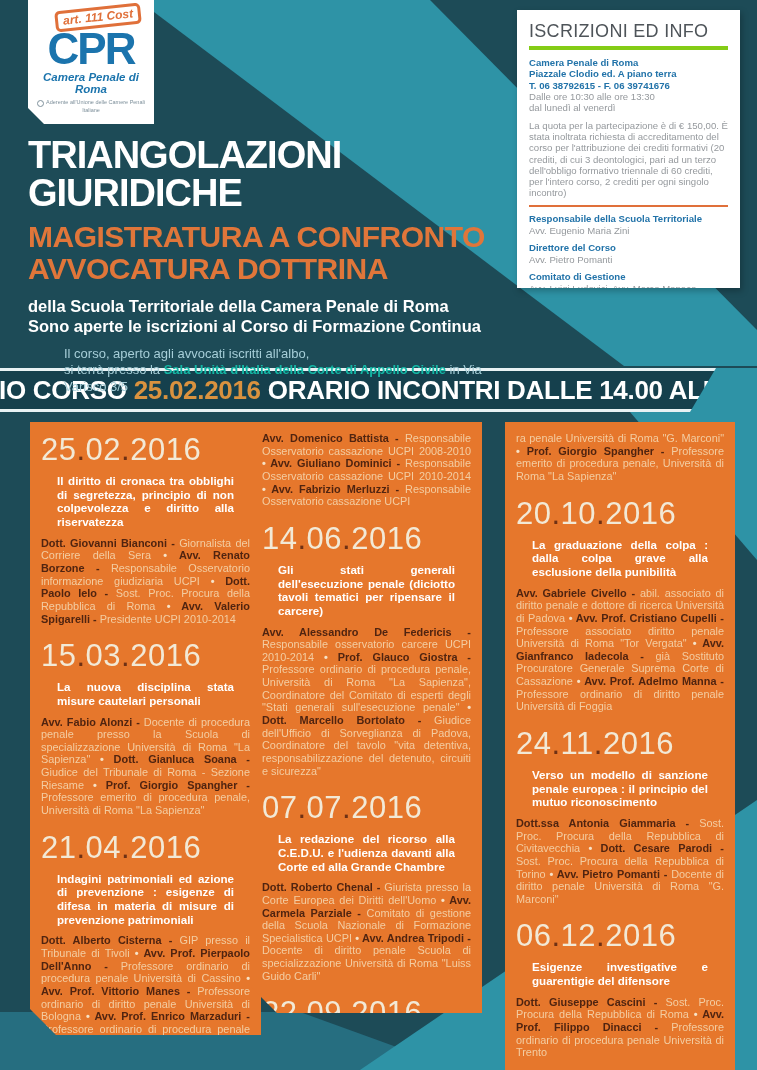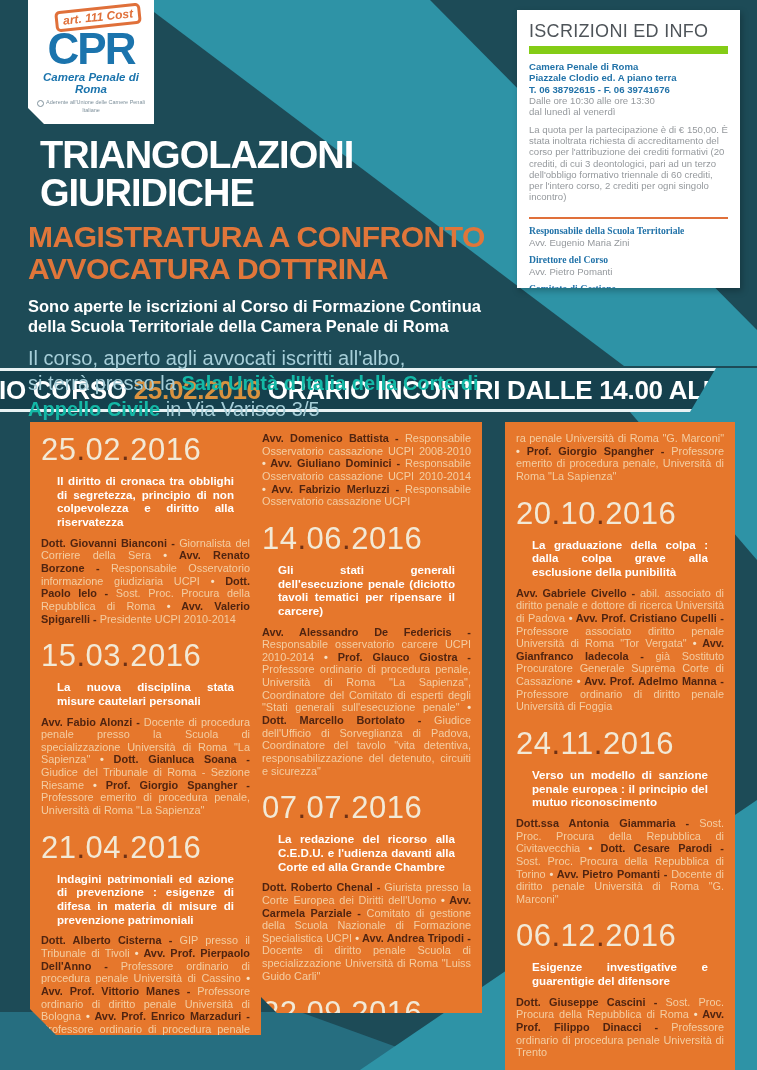--- a/index.html
+++ b/index.html
@@ -39,32 +39,32 @@
   .cpr-aff { font-size:5.5px; color:#7e909b; margin-top:4px; }
   .cpr-aff .ring { display:inline-block; width:5px; height:5px; border:1px solid #7e909b; border-radius:50%; vertical-align:middle; margin-right:2px; }
 
   
   .info-card {
     position:absolute; left:517px; top:10px; width:223px; height:278px; background:#ffffff;
     box-sizing:border-box; padding:11px 12px 8px; overflow:hidden;
     filter:drop-shadow(2px 3px 3px rgba(0,0,0,0.25));
   }
   .info-title { font-size:18px; color:#4e5459; font-weight:400; letter-spacing:0.3px;
-    border-bottom:8px solid #84cc16; padding-bottom:4px; margin:0 0 7px; font-stretch:condensed; }
+    border-bottom:4px solid #84cc16; padding-bottom:4px; margin:0 0 7px; font-stretch:condensed; }
   .info-line { font-size:9.6px; line-height:1.18; color:#95999d; }
   .info-bold { color:#2273a9; font-weight:bold; }
-  .info-fee { margin-top:6px; padding-bottom:14px; border-bottom:2px solid #e0703a; }
-  .info-role-title { font-size:9.6px; line-height:1.25; font-weight:bold; color:#2273a9; margin-top:6px;font-family:Liberation Serif, serif; }
+  .info-fee { margin-top:6px; padding-bottom:6px; border-bottom:2px solid #e0703a; }
+  .info-role-title { font-size:9.6px; line-height:1.25; font-weight:bold; color:#2273a9; margin-top:6px; }
 
   
   .header-block { position:absolute; left:28px; top:136px; width:480px; }
-  .title-main { font-size:38px; line-height:1.0; font-weight:bold; color:#ffffff; letter-spacing:-1px; font-stretch:condensed;margin-left:12px; }
+  .title-main { font-size:38px; line-height:1.0; font-weight:bold; color:#ffffff; letter-spacing:-1px; font-stretch:condensed; }
   .title-sub  { font-size:30px; line-height:1.05; font-weight:bold; color:#e0763a; letter-spacing:-0.5px; margin-top:9px; font-stretch:condensed; }
   .intro { font-size:16.5px; line-height:1.2; font-weight:bold; color:#ffffff; margin-top:13px; }
-  .venue { font-size:20px; line-height:1.28; color:#a6ced8; margin-top:9px; }
+  .venue { font-size:13px; line-height:1.28; color:#a6ced8; margin-top:9px;margin-left:36px; }
   .venue b { color:#14b8a6; }
 
   
   .col {
     position:absolute; top:422px; width:231px; background:#e6772c; box-sizing:border-box;
     padding:10px 11px 12px; overflow:hidden;
     clip-path:polygon(0 0, 100% 0, 100% 100%, 26px 100%, 0 calc(100% - 26px));
   }
   .col1 { left:30px;  height:613px; }
   .col2 { left:251px; height:591px; }
@@ -126,22 +126,22 @@
   <div class="header-block">
     <div class="title-main">
       <div>TRIANGOLAZIONI</div>
       <div>GIURIDICHE</div>
     </div>
     <div class="title-sub">
       <div>MAGISTRATURA A CONFRONTO</div>
       <div>AVVOCATURA DOTTRINA</div>
     </div>
     <div class="intro">
+      <div>della Scuola Territoriale della Camera Penale di Roma</div>
       <div>Sono aperte le iscrizioni al Corso di Formazione Continua</div>
-      <div>della Scuola Territoriale della Camera Penale di Roma</div>
     </div>
     <div class="venue">
       <div>Il corso, aperto agli avvocati iscritti all'albo,</div>
       <div><span>si terrà presso la </span><b>Sala Unità d'Italia della Corte di Appello Civile</b><span> in Via Varisco 3/5</span></div>
     </div>
   </div>
 
   <div class="col col1">
       <div class="session">
         <div class="session-date">25<span class="date-dot">.</span>02<span class="date-dot">.</span>2016</div>

